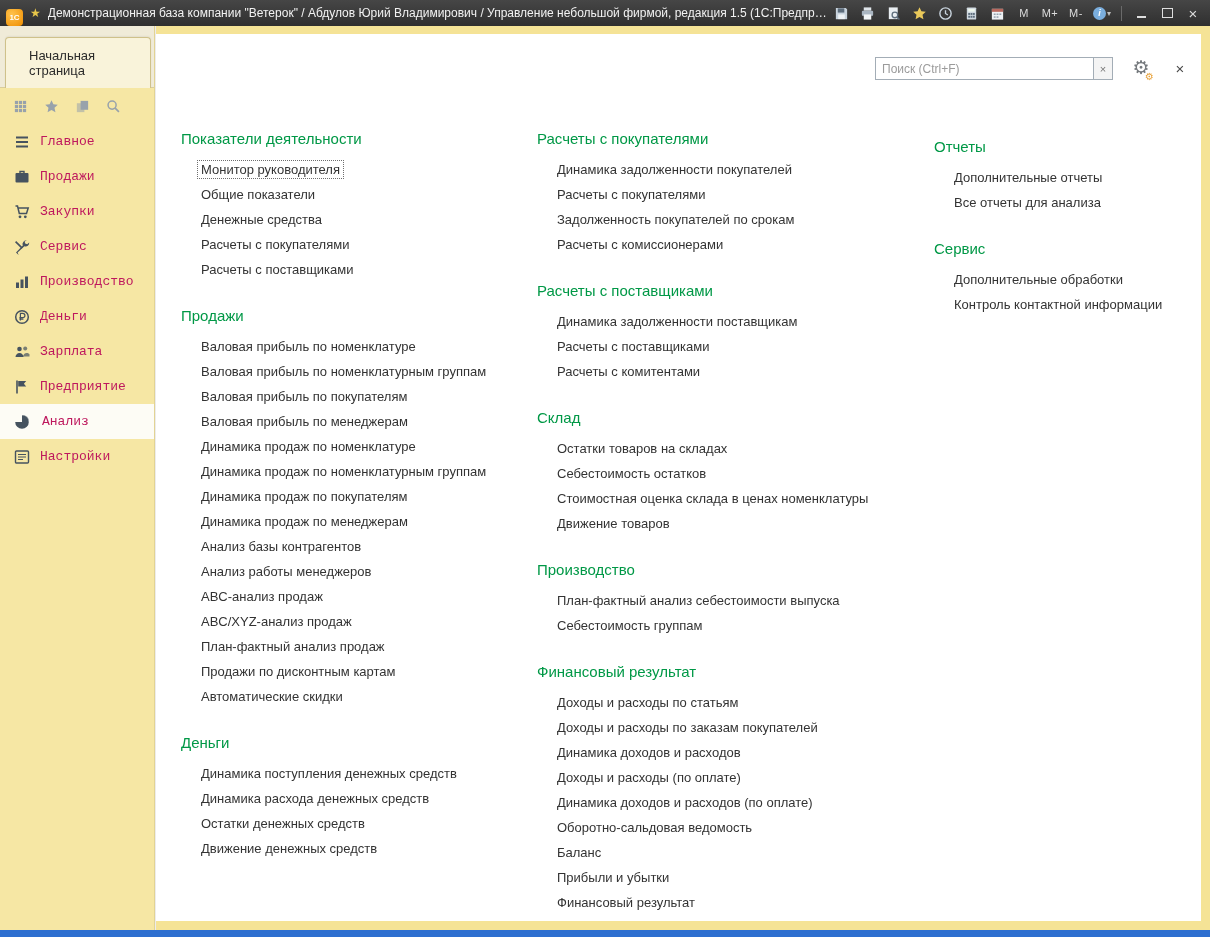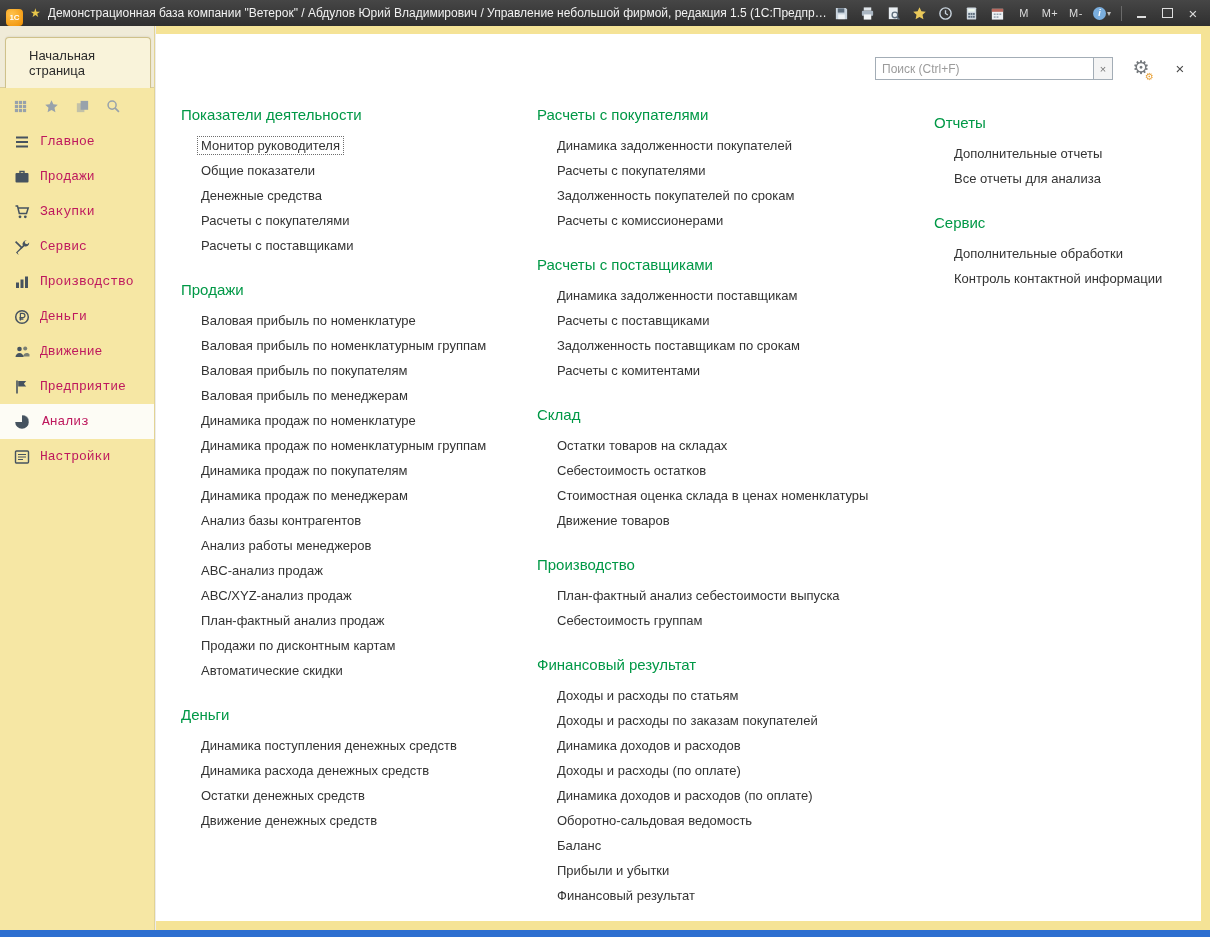--- a/index.html
+++ b/index.html
@@ -53,21 +53,21 @@
   .gear-btn { position:absolute; top:23px; left:972px; width:26px; height:24px; cursor:pointer; color:#75797d; font-size:19px; line-height:22px; text-align:center; }
   .gear-sub { position:absolute; right:0px; bottom:-1px; font-size:10px; color:#e8a33d; line-height:1; }
   .close-page { position:absolute; top:26px; left:1015px; width:18px; height:18px; color:#4a4a4a; font-size:15px; line-height:17px; text-align:center; cursor:pointer; }
 
   
   .columns { position:absolute; top:0; left:0; right:0; bottom:0; display:flex; padding:71px 0 0 25px; }
   .col { }
   .col-0 { width:356px; }
   .col-1 { width:397px; }
   .col-2 { flex:1; padding-top:8px; }
-  .section { margin-bottom:22px; }
+  .section { margin-bottom:22px;margin-top:24px; }
   .sec-title { font-size:15px; line-height:19px; color:#009846; margin-bottom:9px; }
   .rlink { height:25px; display:flex; align-items:center; padding-left:16px; font-size:13px; color:#333; cursor:pointer; }
   .rlink .lbl { padding:1px 3px; border:1px dotted transparent; }
   .rlink.focused .lbl { border:1px dotted #6e6e6e; }
 
   .bottom-strip { position:absolute; left:0; right:0; bottom:0; height:7px; background:#2e6fd0; }
 </style>
 </head>
 <body>
 
@@ -255,21 +255,21 @@
           </div>
           <div class="sb-item">
             <span class="sb-icon">
               <svg viewBox="0 0 16 16">
                 <circle cx="5.5" cy="5" r="2.3" fill="currentColor"></circle>
                 <path d="M1.5 13c0-2.2 1.8-4 4-4s4 1.8 4 4z" fill="currentColor"></path>
                 <circle cx="11.2" cy="4.6" r="2" fill="currentColor" opacity="0.7"></circle>
                 <path d="M9 12.6c.2-2 1.8-3.6 3.7-3.6 1.1 0 2 .5 2.8 1.3v2.3z" fill="currentColor" opacity="0.7"></path>
               </svg>
             </span>
-            <span>Движение</span>
+            <span>Зарплата</span>
           </div>
           <div class="sb-item">
             <span class="sb-icon">
               <svg viewBox="0 0 16 16">
                 <path d="M3 1.5v13" stroke="currentColor" stroke-width="1.6"></path>
                 <path d="M4.2 2h8l-2.3 2.8 2.3 2.7h-8z" fill="currentColor"></path>
               </svg>
             </span>
             <span>Предприятие</span>
           </div>
@@ -406,23 +406,20 @@
               </div>
               <div class="section">
                 <div class="sec-title">Расчеты с поставщиками</div>
                 <div class="rlink">
                   <span class="lbl">Динамика задолженности поставщикам</span>
                 </div>
                 <div class="rlink">
                   <span class="lbl">Расчеты с поставщиками</span>
                 </div>
                 <div class="rlink">
-                  <span class="lbl">Задолженность поставщикам по срокам</span>
-                </div>
-                <div class="rlink">
                   <span class="lbl">Расчеты с комитентами</span>
                 </div>
               </div>
               <div class="section">
                 <div class="sec-title">Склад</div>
                 <div class="rlink">
                   <span class="lbl">Остатки товаров на складах</span>
                 </div>
                 <div class="rlink">
                   <span class="lbl">Себестоимость остатков</span>

